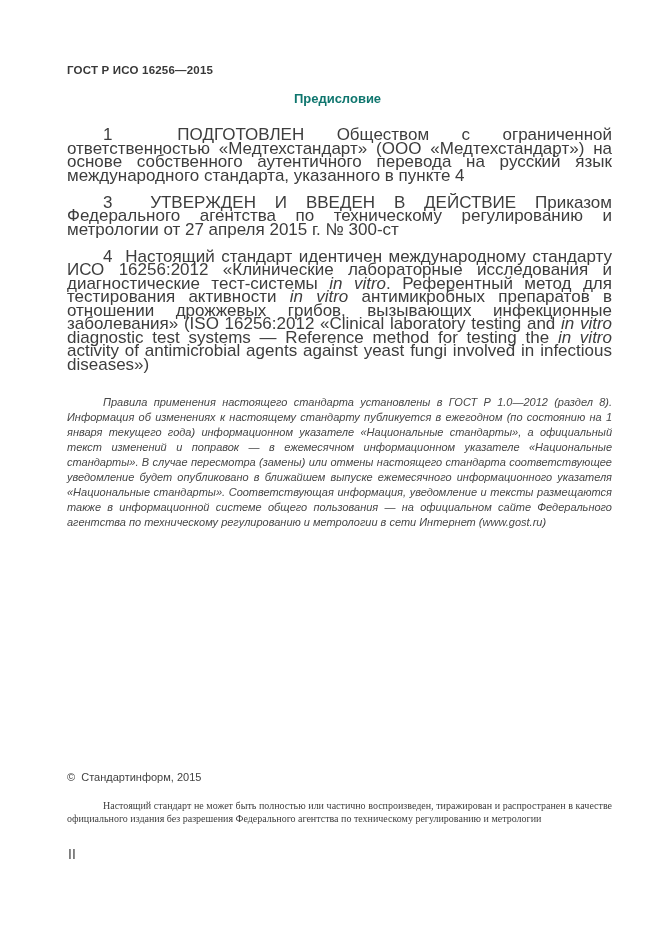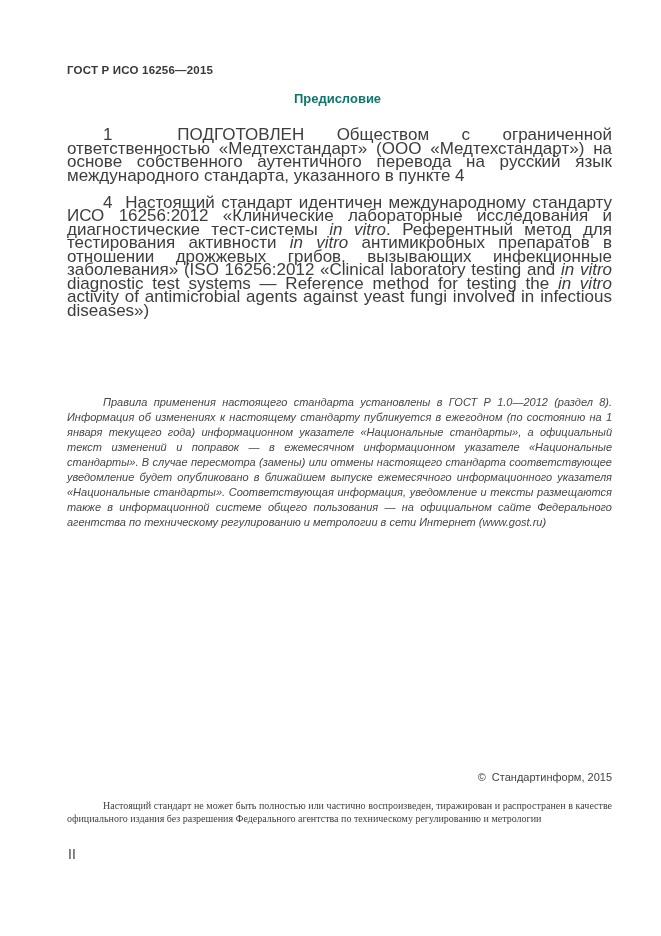--- a/index.html
+++ b/index.html
@@ -60,21 +60,20 @@
     font-style: italic;
     text-align: justify;
     text-indent: 36px;
     color: #464646;
   }
   .copyright {
     position: absolute;
     top: 771px;
     left: 67px;
     width: 545px;
-    text-align: right;
     font-size: 11px;
     color: #424242;
   }
   .restriction {
     position: absolute;
     top: 799px;
     left: 67px;
     width: 545px;
     font-size: 10px;
     line-height: 13.2px;
@@ -94,20 +93,21 @@
 <body>
 
 <div class="page">
 
   <div class="doc-code">ГОСТ Р ИСО 16256—2015</div>
 
   <div class="doc-title">Предисловие</div>
 
   <div class="body-block">
     <p><span>1&nbsp;&nbsp;ПОДГОТОВЛЕН Обществом с ограниченной ответственностью «Медтехстандарт» (ООО «Медтехстандарт») на основе собственного аутентичного перевода на русский язык международного стандарта, указанного в пункте 4</span></p>
+    <p><span>3&nbsp;&nbsp;УТВЕРЖДЕН И ВВЕДЕН В ДЕЙСТВИЕ Приказом Федерального агентства по техническому регулированию и метрологии от 27 апреля 2015 г. № 300-ст</span></p>
     <p><span>4&nbsp;&nbsp;Настоящий стандарт идентичен международному стандарту ИСО 16256:2012 «Клинические лабораторные исследования и диагностические тест-системы </span><span style="font-style: italic;">in vitro</span><span>. Референтный метод для тестирования активности </span><span style="font-style: italic;">in vitro</span><span> антимикробных препаратов в отношении дрожжевых грибов, вызывающих инфекционные заболевания» (ISO 16256:2012 «Clinical laboratory testing and </span><span style="font-style: italic;">in vitro</span><span> diagnostic test systems — Reference method for testing the </span><span style="font-style: italic;">in vitro</span><span> activity of antimicrobial agents against yeast fungi involved in infectious diseases»)</span></p>
   </div>
 
   <div class="rules-block">Правила применения настоящего стандарта установлены в ГОСТ Р 1.0—2012 (раздел 8). Информация об изменениях к настоящему стандарту публикуется в ежегодном (по состоянию на 1 января текущего года) информационном указателе «Национальные стандарты», а официальный текст изменений и поправок — в ежемесячном информационном указателе «Национальные стандарты». В случае пересмотра (замены) или отмены настоящего стандарта соответствующее уведомление будет опубликовано в ближайшем выпуске ежемесячного информационного указателя «Национальные стандарты». Соответствующая информация, уведомление и тексты размещаются также в информационной системе общего пользования — на официальном сайте Федерального агентства по техническому регулированию и метрологии в сети Интернет (www.gost.ru)</div>
 
   <div class="copyright">©&nbsp;&nbsp;Стандартинформ, 2015</div>
 
   <div class="restriction">Настоящий стандарт не может быть полностью или частично воспроизведен, тиражирован и распространен в качестве официального издания без разрешения Федерального агентства по техническому регулированию и метрологии</div>
 
   <div class="page-num">II</div>

